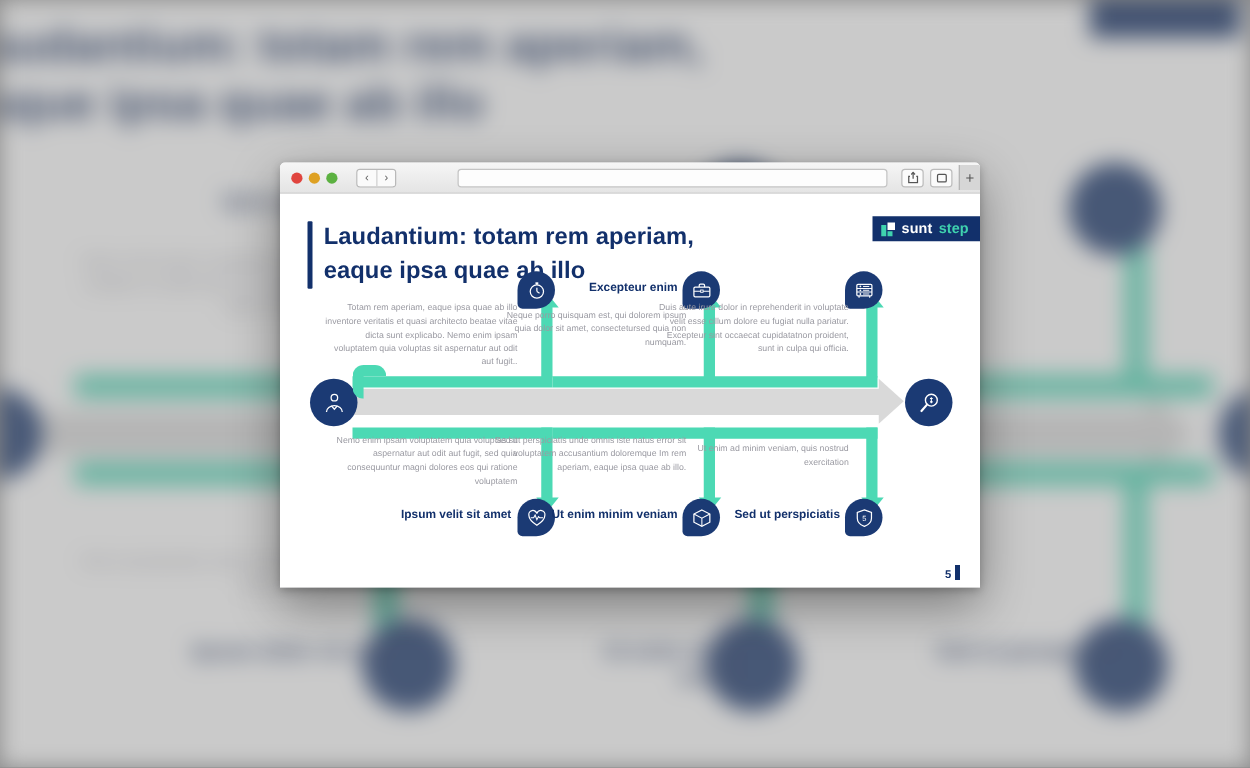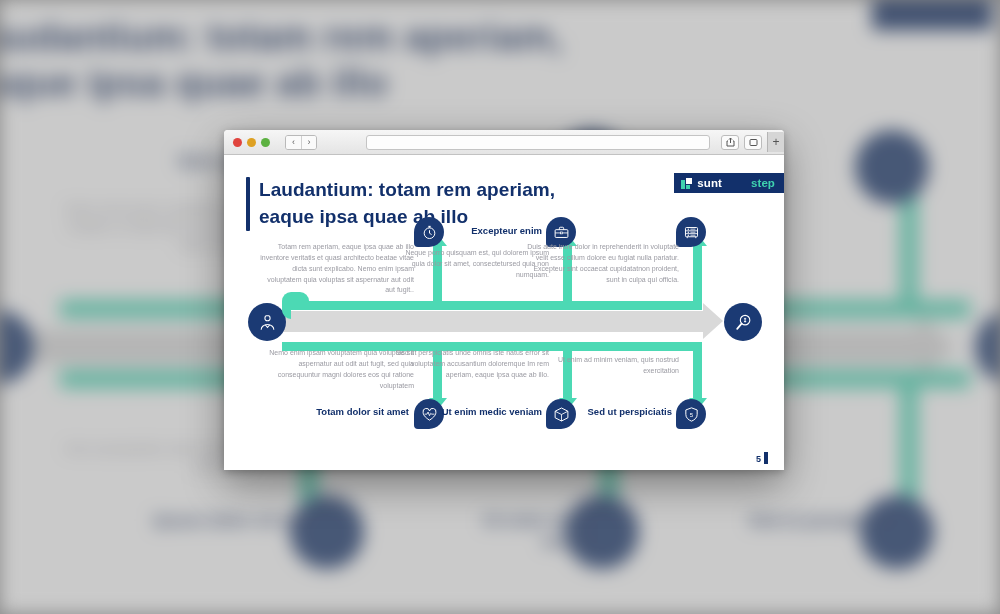--- a/index.html
+++ b/index.html
@@ -103,21 +103,21 @@
     background: #12306b; color: #fff;
     padding: 4px 9px 4px 7px;
     display: flex; align-items: center; gap: 5px;
     font-size: 11.5px; font-weight: bold; letter-spacing: .1px;
   }
   .logo-mark { position: relative; width: 11px; height: 11px; flex: none; }
   .logo-mark i { position: absolute; display: block; }
   .lm1 { left:0; top:2px; width:4px; height:9px; background:#3fd2ae; }
   .lm2 { left:5px; top:0px; width:6px; height:6px; background:#ffffff; }
   .lm3 { left:5px; top:7px; width:4px; height:4px; background:#3fd2ae; }
-  .logo-step { color: #3fd2ae; margin-left: 24px; }
+  .logo-step { color: #3fd2ae; }
 
   .title-wrap {
     position: absolute; left: 22px; top: 22px; display: flex; gap: 9px;
   }
   .title-bar { width: 4px; background: #12306b; border-radius: 1px; }
   .title-text {
     color: #12306b; font-size: 19px; font-weight: bold; line-height: 1.42;
     letter-spacing: .05px; max-width: 330px;
   }
 
@@ -352,30 +352,30 @@
             <circle cx="7.5" cy="7.3" r="1" fill="#fff"></circle>
             <circle cx="7.5" cy="11.6" r="1" fill="#fff"></circle>
             <circle cx="7.5" cy="15.8" r="1" fill="#fff"></circle>
             <path d="M10.5 7.3 h7 M10.5 11.6 h7 M10.5 15.8 h7" stroke="#fff" stroke-width="1.1"></path>
             <path d="M6 18 V20 M18 18 V20" stroke="#fff" stroke-width="1.3"></path>
           </svg>
         </div>
         <div class="para ta-r" style="left:300px; top:27px; width:155px;">Duis aute irure dolor in reprehenderit in voluptate velit esse cillum dolore eu fugiat nulla pariatur. Excepteur sint occaecat cupidatatnon proident, sunt in culpa qui officia.</div>
 
         <div class="para ta-r" style="left:35px; top:133px; width:155px;">Nemo enim ipsam voluptatem quia voluptas sit aspernatur aut odit aut fugit, sed quia consequuntur magni dolores eos qui ratione voluptatem</div>
-        <div class="head ta-r" style="left:80px; top:191px; width:105px;">Totam dolor sit amet</div>
+        <div class="head ta-r" style="left:80px; top:191px; width:105px;">Ipsum velit sit amet</div>
         <div class="badge" style="left:190px; top:184px;">
           <svg width="17" height="17" viewBox="0 0 24 24">
             <path d="M12 20 C5 15.5 3 12 3 9 A4.4 4.4 0 0 1 12 7 A4.4 4.4 0 0 1 21 9 C21 12 19 15.5 12 20 Z" fill="none" stroke="#fff" stroke-width="1.4"></path>
             <path d="M5 11.5 h3.4 l1.6 -3 l2 5.2 l1.8 -3.4 l1.3 1.2 H19" fill="none" stroke="#fff" stroke-width="1.2"></path>
           </svg>
         </div>
 
         <div class="para ta-r" style="left:170px; top:133px; width:155px;">Sed ut perspiciatis unde omnis iste natus error sit voluptatem accusantium doloremque Im rem aperiam, eaque ipsa quae ab illo.</div>
-        <div class="head ta-r" style="left:213px; top:191px; width:105px;">Ut enim medic veniam</div>
+        <div class="head ta-r" style="left:213px; top:191px; width:105px;">Ut enim minim veniam</div>
         <div class="badge" style="left:322px; top:184px;">
           <svg width="17" height="17" viewBox="0 0 24 24">
             <path d="M12 2.8 L21 7.4 V16.6 L12 21.2 L3 16.6 V7.4 Z" fill="none" stroke="#fff" stroke-width="1.4"></path>
             <path d="M3 7.4 L12 12 L21 7.4 M12 12 V21.2" fill="none" stroke="#fff" stroke-width="1.2"></path>
           </svg>
         </div>
 
         <div class="para ta-r" style="left:300px; top:140px; width:155px;">Ut enim ad minim veniam, quis nostrud exercitation</div>
         <div class="head ta-r" style="left:343px; top:191px; width:105px;">Sed ut perspiciatis</div>
         <div class="badge" style="left:452px; top:184px;">

